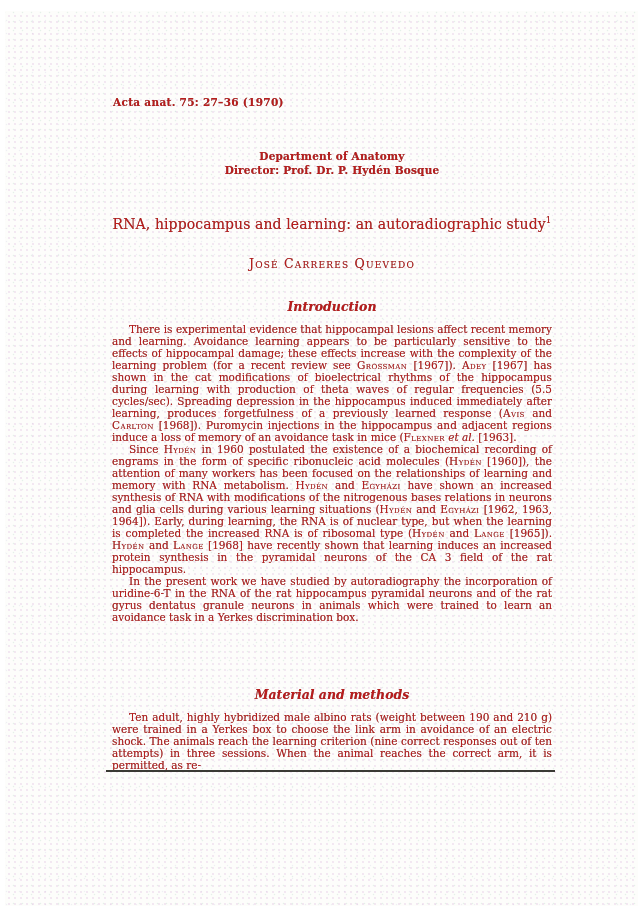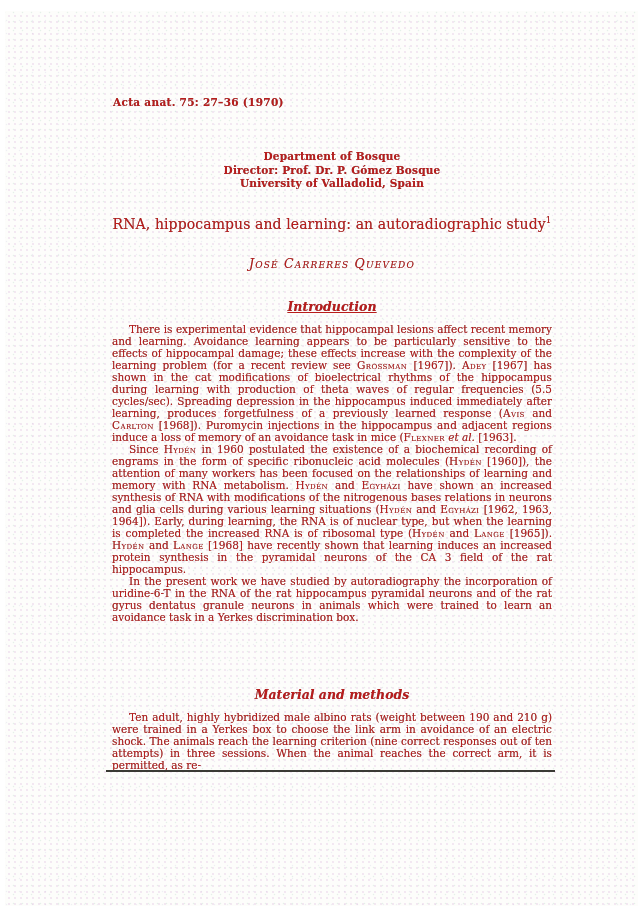--- a/index.html
+++ b/index.html
@@ -34,28 +34,28 @@
   }
   .article-title{
     position:absolute;left:102px;top:216px;width:460px;
     margin:0;text-align:center;white-space:nowrap;
     font-size:14px;font-weight:normal;letter-spacing:0.1px;
   }
   .author{
     position:absolute;left:112px;top:256px;width:440px;
     text-align:center;
     font-variant:small-caps;
-    font-size:12.5px;letter-spacing:1.2px;font-style:italic;
+    font-size:12.5px;letter-spacing:1.2px;
   }
   .section-heading{
     position:absolute;left:112px;width:440px;margin:0;
     text-align:center;
     font-style:italic;font-weight:bold;font-size:12.5px;
   }
-  #intro-heading{top:299px;text-decoration:underline;}
+  #intro-heading{top:299px;}
   #mm-heading{top:687px;}
   .paras{
     position:absolute;left:112px;width:440px;
     text-align:justify;
     font-size:10.5px;line-height:12px;
   }
   #intro-paras{top:323px;}
   #mm-paras{top:711px;}
   .paras p{margin:0;text-indent:17px;}
   .sc{font-variant:small-caps;letter-spacing:0.4px;}
@@ -73,23 +73,22 @@
 </style>
 </head>
 <body>
 
 <div class="sheet">
   <div class="paper-texture"></div>
 
   <div class="journal">Acta anat. 75: 27–36 (1970)</div>
 
   <div class="affiliation">
-    <div>Department of Bosque</div>
-    <div>Director: Prof. Dr. P. Gómez Bosque</div>
-    <div>University of Valladolid, Spain</div>
+    <div>Department of Anatomy</div>
+    <div>Director: Prof. Dr. P. Hydén Bosque</div>
   </div>
 
   <h1 class="article-title"><span>RNA, hippocampus and learning: an autoradiographic study</span><sup>1</sup></h1>
 
   <div class="author">José Carreres Quevedo</div>
 
   <h2 class="section-heading" id="intro-heading">Introduction</h2>
   <div class="paras" id="intro-paras">
       <p>There is experimental evidence that hippocampal lesions affect recent memory and learning. Avoidance learning appears to be particularly sensitive to the effects of hippocampal damage; these effects increase with the complexity of the learning problem (for a recent review see <span class="sc">Grossman</span> [1967]). <span class="sc">Adey</span> [1967] has shown in the cat modifications of bioelectrical rhythms of the hippocampus during learning with production of theta waves of regular frequencies (5.5 cycles/sec). Spreading depression in the hippocampus induced immediately after learning, produces forgetfulness of a previously learned response (<span class="sc">Avis</span> and <span class="sc">Carlton</span> [1968]). Puromycin injections in the hippocampus and adjacent regions induce a loss of memory of an avoidance task in mice (<span class="sc">Flexner</span> <em>et al.</em> [1963].</p>
       <p>Since <span class="sc">Hydén</span> in 1960 postulated the existence of a biochemical recording of engrams in the form of specific ribonucleic acid molecules (<span class="sc">Hydén</span> [1960]), the attention of many workers has been focused on the relationships of learning and memory with RNA metabolism. <span class="sc">Hydén</span> and <span class="sc">Egyházi</span> have shown an increased synthesis of RNA with modifications of the nitrogenous bases relations in neurons and glia cells during various learning situations (<span class="sc">Hydén</span> and <span class="sc">Egyházi</span> [1962, 1963, 1964]). Early, during learning, the RNA is of nuclear type, but when the learning is completed the increased RNA is of ribosomal type (<span class="sc">Hydén</span> and <span class="sc">Lange</span> [1965]). <span class="sc">Hydén</span> and <span class="sc">Lange</span> [1968] have recently shown that learning induces an increased protein synthesis in the pyramidal neurons of the CA 3 field of the rat hippocampus.</p>

